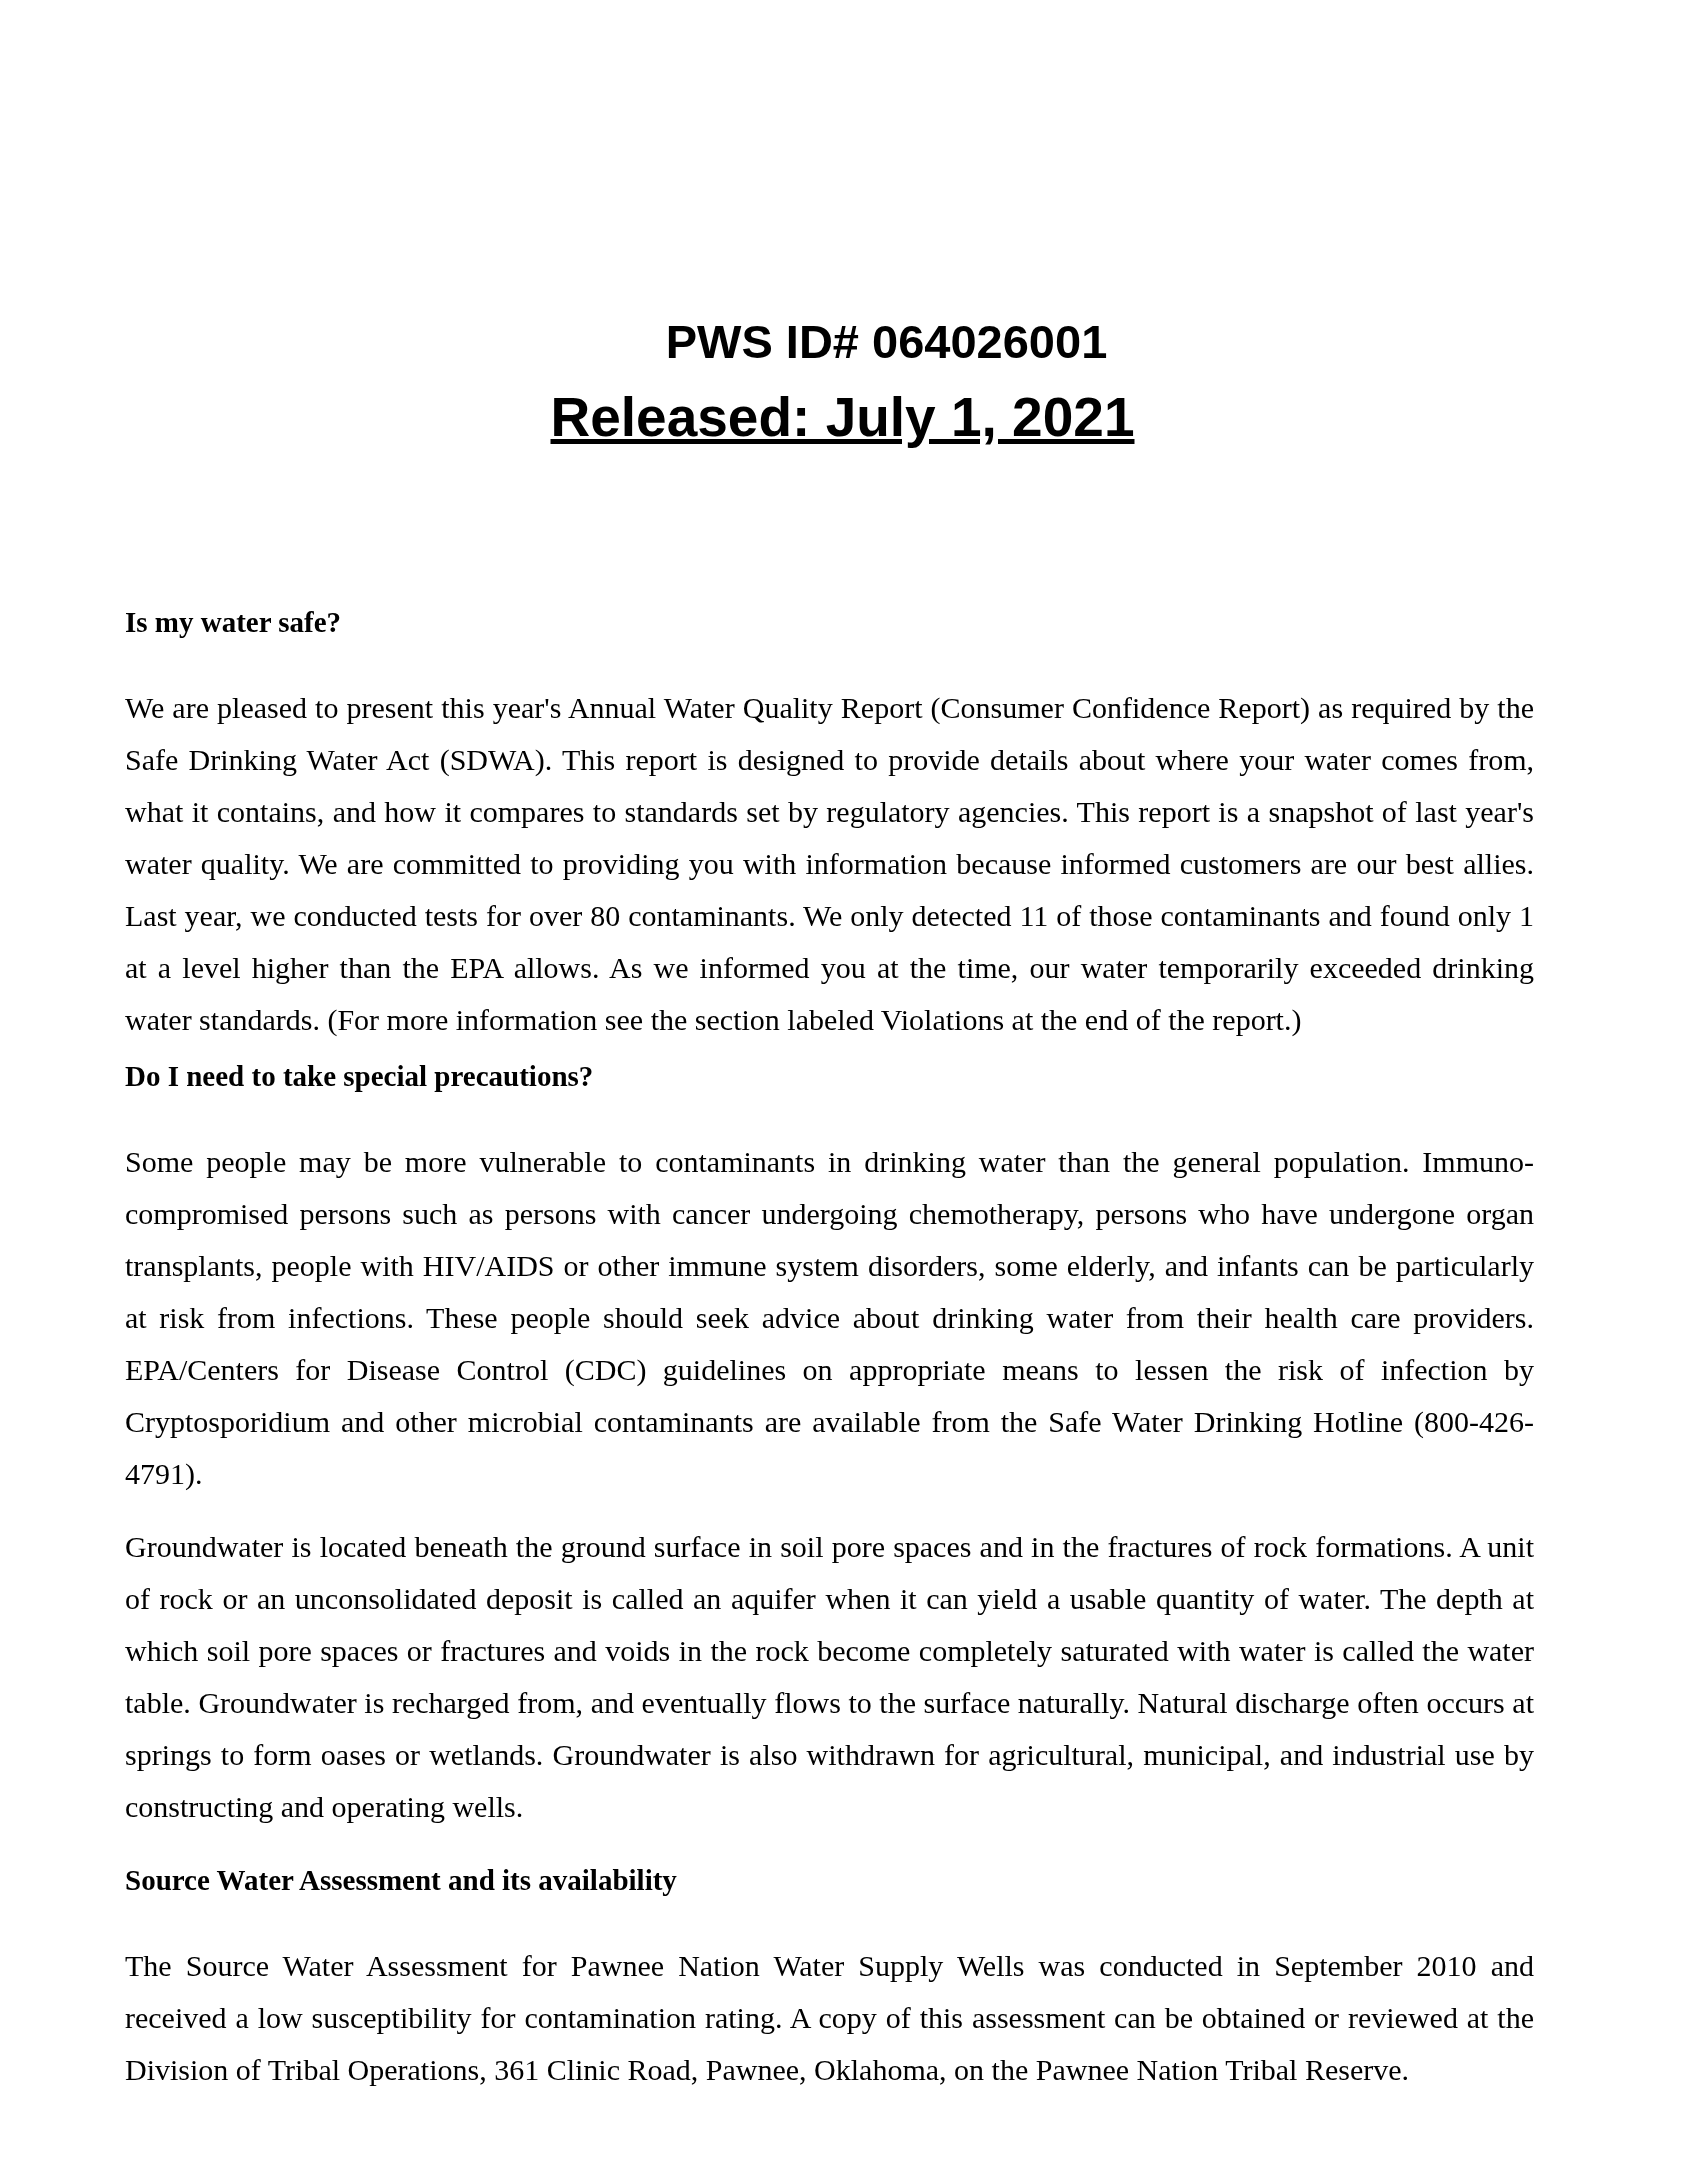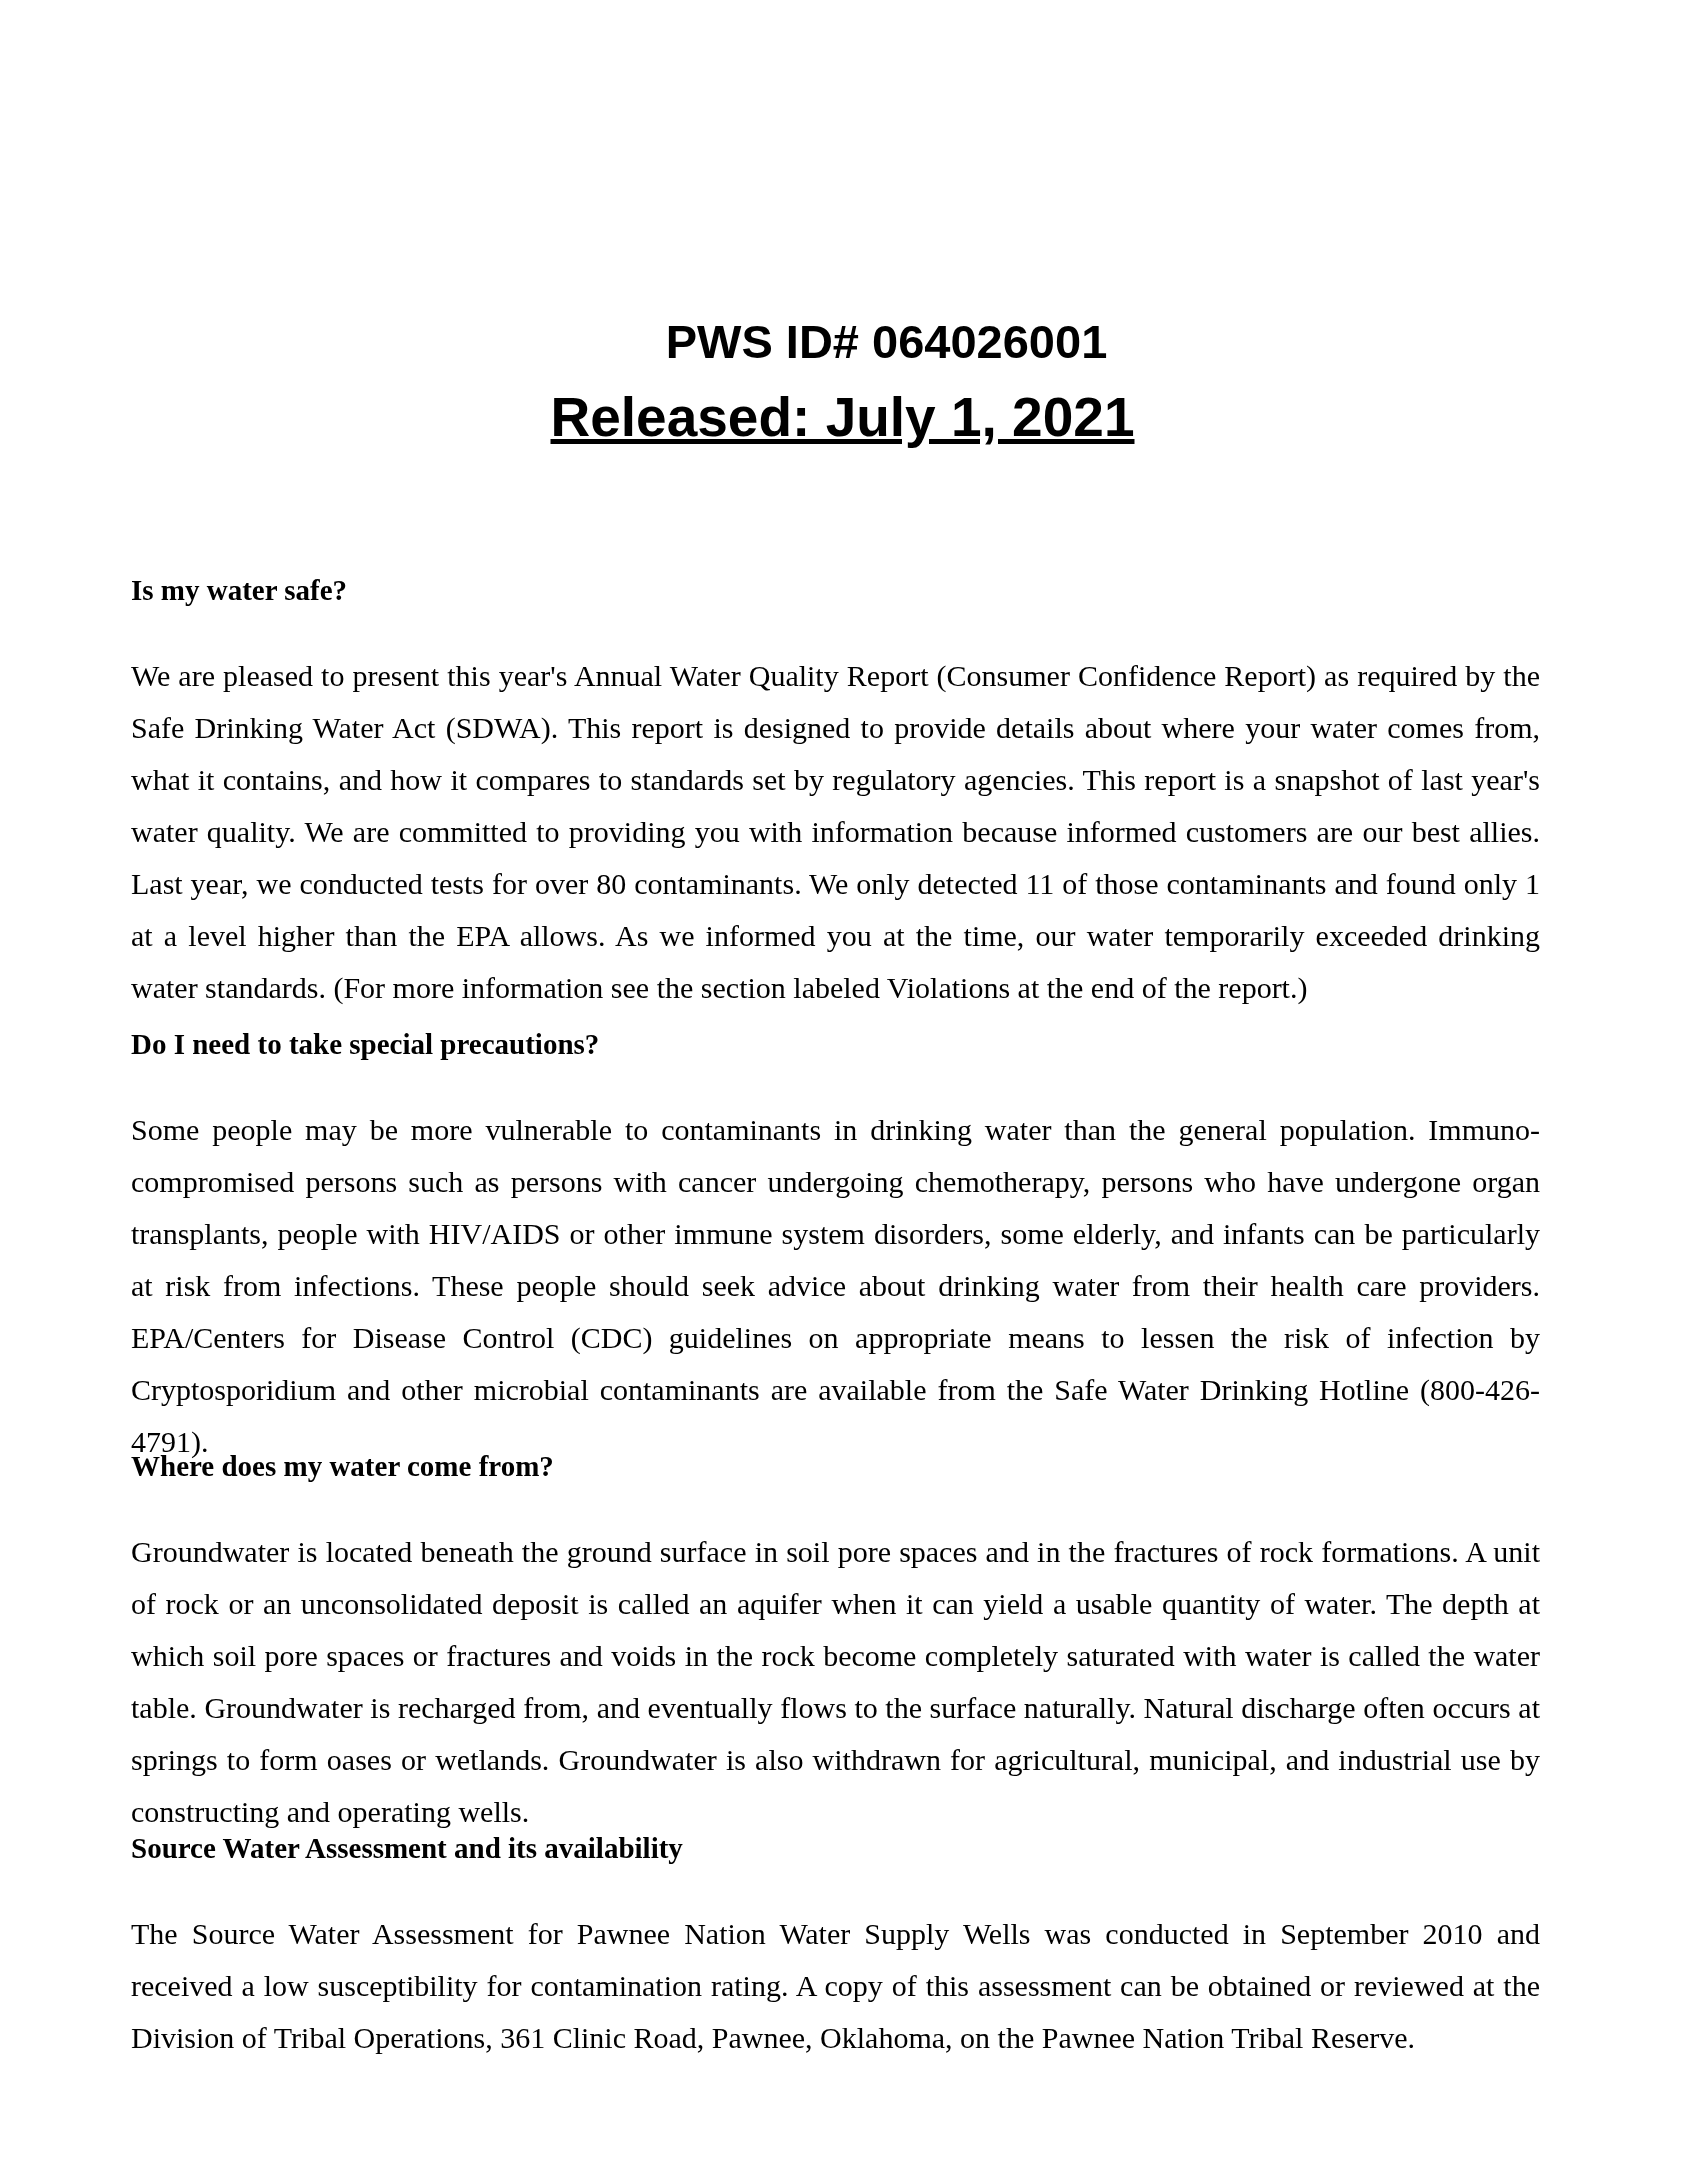--- a/index.html
+++ b/index.html
@@ -31,23 +31,24 @@
     font-weight: bold;
     color: #000;
   }
   .t1 { top: 102px; font-size: 58px; line-height: 68px; }
   .t2 { top: 209px; font-size: 58px; line-height: 68px; }
   .t3 { top: 317px; font-size: 47px; line-height: 49px; padding-left: 44px; }
   .t4 { top: 393px; font-size: 55px; line-height: 49px; text-decoration: underline; }
 
   .section {
     position: absolute;
-    left: 131px;
+    left: 125px;
     width: 1409px;
     font-family: "Liberation Serif", serif;
+    margin-top: 32px;
   }
   .section h2 {
     margin: 0;
     font-size: 29px;
     line-height: 37px;
     font-weight: bold;
   }
   .section p {
     margin: 0;
     font-size: 30px;
@@ -76,21 +77,20 @@
     <h2>Is my water safe?</h2>
     <p>We are pleased to present this year's Annual Water Quality Report (Consumer Confidence Report) as required by the Safe Drinking Water Act (SDWA). This report is designed to provide details about where your water comes from, what it contains, and how it compares to standards set by regulatory agencies. This report is a snapshot of last year's water quality. We are committed to providing you with information because informed customers are our best allies. Last year, we conducted tests for over 80 contaminants. We only detected 11 of those contaminants and found only 1 at a level higher than the EPA allows. As we informed you at the time, our water temporarily exceeded drinking water standards. (For more information see the section labeled Violations at the end of the report.)</p>
   </div>
 
   <div class="section s2">
     <h2>Do I need to take special precautions?</h2>
     <p>Some people may be more vulnerable to contaminants in drinking water than the general population. Immuno-compromised persons such as persons with cancer undergoing chemotherapy, persons who have undergone organ transplants, people with HIV/AIDS or other immune system disorders, some elderly, and infants can be particularly at risk from infections. These people should seek advice about drinking water from their health care providers. EPA/Centers for Disease Control (CDC) guidelines on appropriate means to lessen the risk of infection by Cryptosporidium and other microbial contaminants are available from the Safe Water Drinking Hotline (800-426-4791).</p>
   </div>
 
   <div class="section s3">
-    <h2>Where does my water come from?</h2>
     <p>Groundwater is located beneath the ground surface in soil pore spaces and in the fractures of rock formations. A unit of rock or an unconsolidated deposit is called an aquifer when it can yield a usable quantity of water. The depth at which soil pore spaces or fractures and voids in the rock become completely saturated with water is called the water table. Groundwater is recharged from, and eventually flows to the surface naturally. Natural discharge often occurs at springs to form oases or wetlands. Groundwater is also withdrawn for agricultural, municipal, and industrial use by constructing and operating wells.</p>
   </div>
 
   <div class="section s4">
     <h2>Source Water Assessment and its availability</h2>
     <p>The Source Water Assessment for Pawnee Nation Water Supply Wells was conducted in September 2010 and received a low susceptibility for contamination rating. A copy of this assessment can be obtained or reviewed at the Division of Tribal Operations, 361 Clinic Road, Pawnee, Oklahoma, on the Pawnee Nation Tribal Reserve.</p>
   </div>
 
 </div>
 

